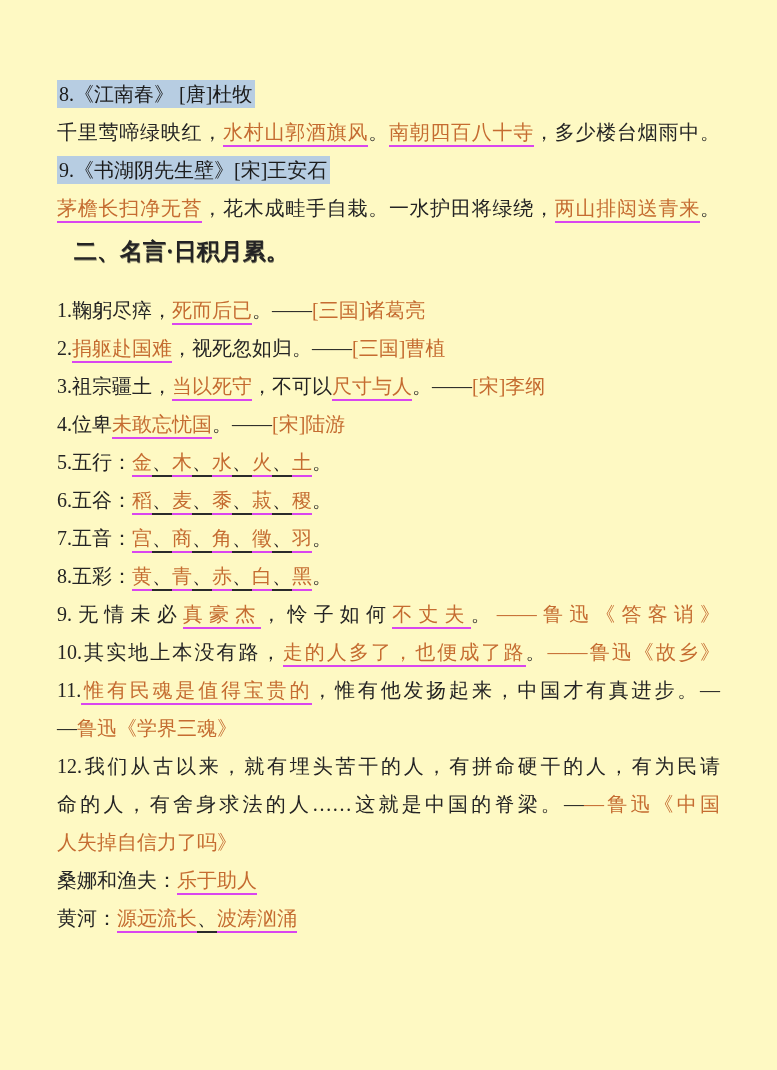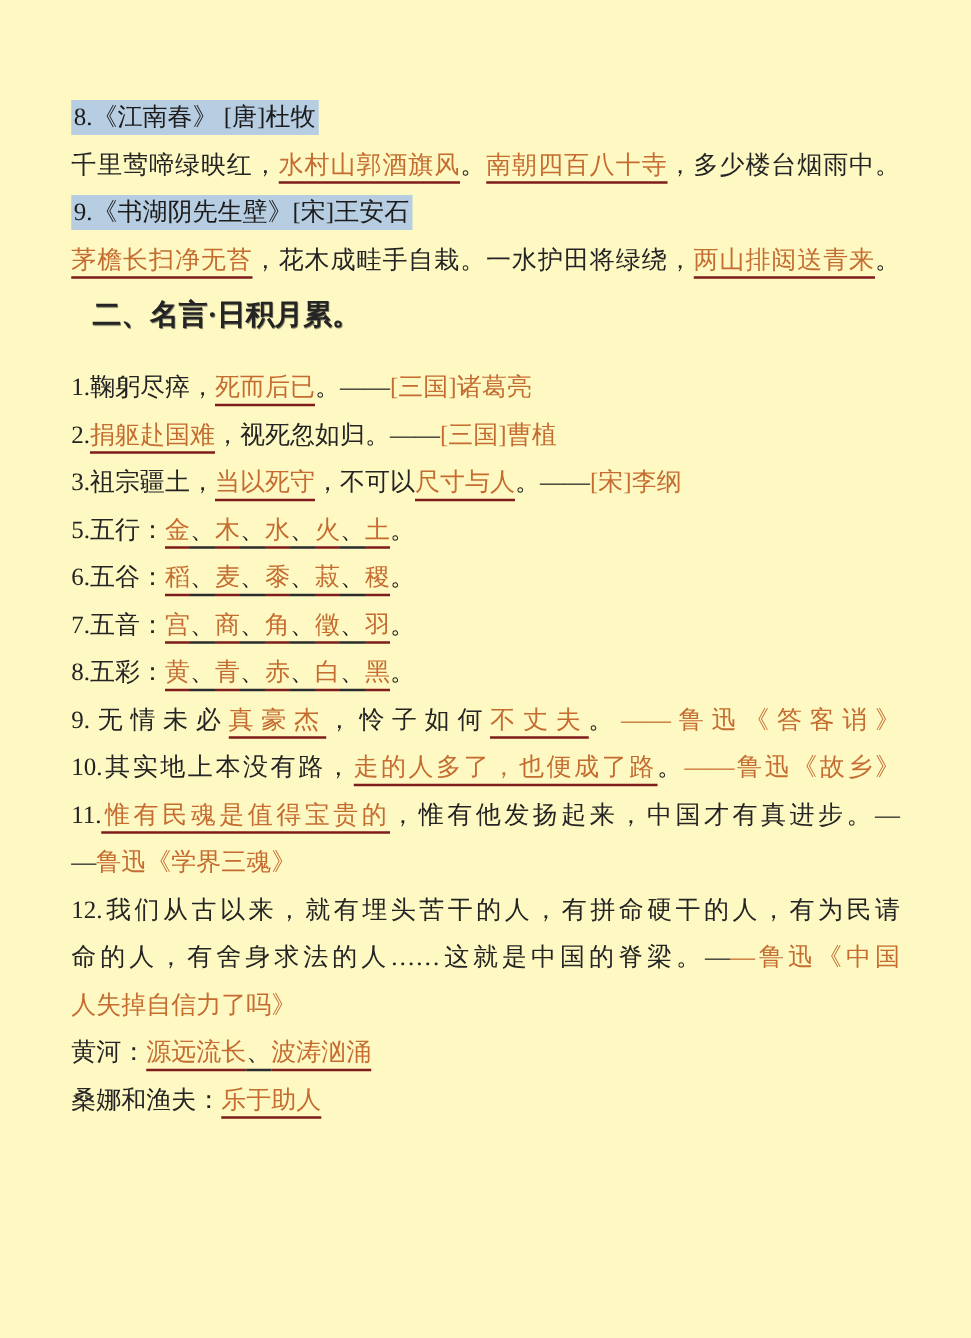--- a/index.html
+++ b/index.html
@@ -25,21 +25,21 @@
     text-shadow:0.6px 0.6px 0.6px rgba(20,20,20,0.55);
   }
   .block.just{
     text-align:justify;
     text-align-last:justify;
   }
   .seg-k{color:#242424;}
   .seg-o{color:var(--orange,#c56c31);}
   .seg-ou{
     color:var(--orange,#c56c31);
-    border-bottom:2px solid #7f1d1d;
+    border-bottom:2px solid #d946ef;
     padding-bottom:2px;
   }
   .seg-ku{
     color:#242424;
     border-bottom:2px solid #2b2b2b;
     padding-bottom:2px;
   }
   .seg-hl{
     color:#1c1c1c;
     background:var(--hlblue,#b7cde2);
@@ -52,27 +52,28 @@
 <div class="page">
   <div>
       <div class="block title"><span class="seg-hl">8.《江南春》 [唐]杜牧</span></div>
       <div class="block line just"><span class="seg-k">千里莺啼绿映红，</span><span class="seg-ou">水村山郭酒旗风</span><span class="seg-k">。</span><span class="seg-ou">南朝四百八十寺</span><span class="seg-k">，多少楼台烟雨中。</span></div>
       <div class="block title"><span class="seg-hl">9.《书湖阴先生壁》[宋]王安石</span></div>
       <div class="block line just"><span class="seg-ou">茅檐长扫净无苔</span><span class="seg-k">，花木成畦手自栽。一水护田将绿绕，</span><span class="seg-ou">两山排闼送青来</span><span class="seg-k">。</span></div>
       <div class="block heading"><span class="seg-k">二、名言·日积月累。</span></div>
       <div class="block line"><span class="seg-k">1.鞠躬尽瘁，</span><span class="seg-ou">死而后已</span><span class="seg-k">。——</span><span class="seg-o">[三国]诸葛亮</span></div>
       <div class="block line"><span class="seg-k">2.</span><span class="seg-ou">捐躯赴国难</span><span class="seg-k">，视死忽如归。——</span><span class="seg-o">[三国]曹植</span></div>
       <div class="block line"><span class="seg-k">3.祖宗疆土，</span><span class="seg-ou">当以死守</span><span class="seg-k">，不可以</span><span class="seg-ou">尺寸与人</span><span class="seg-k">。——</span><span class="seg-o">[宋]李纲</span></div>
+      <div class="block line"><span class="seg-k">4.位卑</span><span class="seg-ou">未敢忘忧国</span><span class="seg-k">。——</span><span class="seg-o">[宋]陆游</span></div>
       <div class="block line"><span class="seg-k">5.五行：</span><span class="seg-ou">金</span><span class="seg-ku">、</span><span class="seg-ou">木</span><span class="seg-ku">、</span><span class="seg-ou">水</span><span class="seg-ku">、</span><span class="seg-ou">火</span><span class="seg-ku">、</span><span class="seg-ou">土</span><span class="seg-k">。</span></div>
       <div class="block line"><span class="seg-k">6.五谷：</span><span class="seg-ou">稻</span><span class="seg-ku">、</span><span class="seg-ou">麦</span><span class="seg-ku">、</span><span class="seg-ou">黍</span><span class="seg-ku">、</span><span class="seg-ou">菽</span><span class="seg-ku">、</span><span class="seg-ou">稷</span><span class="seg-k">。</span></div>
       <div class="block line"><span class="seg-k">7.五音：</span><span class="seg-ou">宫</span><span class="seg-ku">、</span><span class="seg-ou">商</span><span class="seg-ku">、</span><span class="seg-ou">角</span><span class="seg-ku">、</span><span class="seg-ou">徵</span><span class="seg-ku">、</span><span class="seg-ou">羽</span><span class="seg-k">。</span></div>
       <div class="block line"><span class="seg-k">8.五彩：</span><span class="seg-ou">黄</span><span class="seg-ku">、</span><span class="seg-ou">青</span><span class="seg-ku">、</span><span class="seg-ou">赤</span><span class="seg-ku">、</span><span class="seg-ou">白</span><span class="seg-ku">、</span><span class="seg-ou">黑</span><span class="seg-k">。</span></div>
       <div class="block line just"><span class="seg-k">9.无情未必</span><span class="seg-ou">真豪杰</span><span class="seg-k">，怜子如何</span><span class="seg-ou">不丈夫</span><span class="seg-k">。</span><span class="seg-o">——鲁迅《答客诮》</span></div>
       <div class="block line just"><span class="seg-k">10.其实地上本没有路，</span><span class="seg-ou">走的人多了，也便成了路</span><span class="seg-k">。</span><span class="seg-o">——鲁迅《故乡》</span></div>
       <div class="block line just"><span class="seg-k">11.</span><span class="seg-ou">惟有民魂是值得宝贵的</span><span class="seg-k">，惟有他发扬起来，中国才有真进步。—</span></div>
       <div class="block line"><span class="seg-k">—</span><span class="seg-o">鲁迅《学界三魂》</span></div>
       <div class="block line just"><span class="seg-k">12.我们从古以来，就有埋头苦干的人，有拼命硬干的人，有为民请</span></div>
       <div class="block line just"><span class="seg-k">命的人，有舍身求法的人……这就是中国的脊梁。</span><span class="seg-k">—</span><span class="seg-o">—鲁迅《中国</span></div>
       <div class="block line"><span class="seg-o">人失掉自信力了吗》</span></div>
+      <div class="block line"><span class="seg-k">桑娜和渔夫：</span><span class="seg-ou">乐于助人</span></div>
       <div class="block line"><span class="seg-k">黄河：</span><span class="seg-ou">源远流长</span><span class="seg-ku">、</span><span class="seg-ou">波涛汹涌</span></div>
-      <div class="block line"><span class="seg-k">桑娜和渔夫：</span><span class="seg-ou">乐于助人</span></div>
     </div>
 </div>
 
 </body></html>

